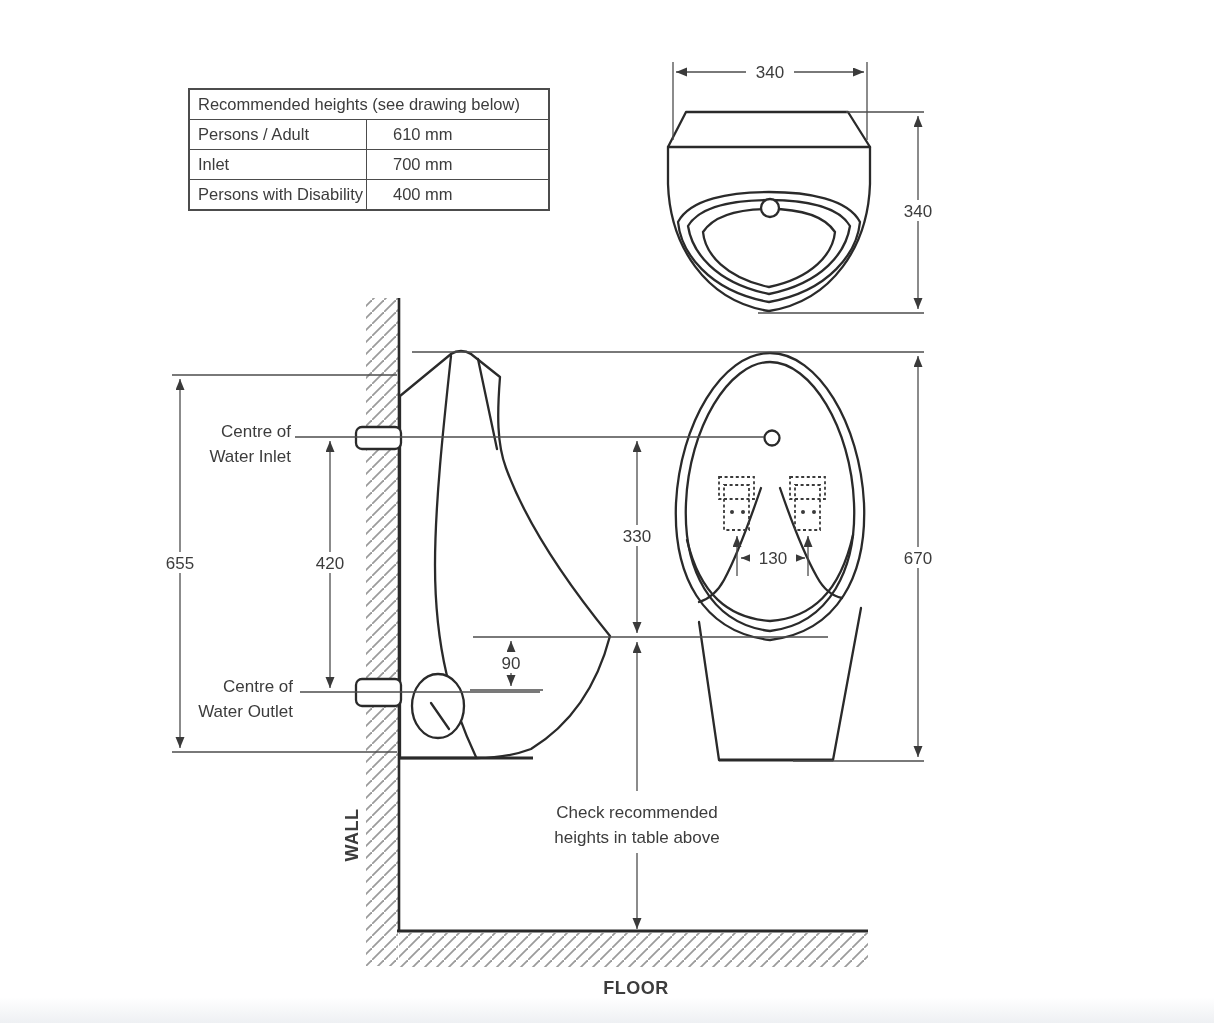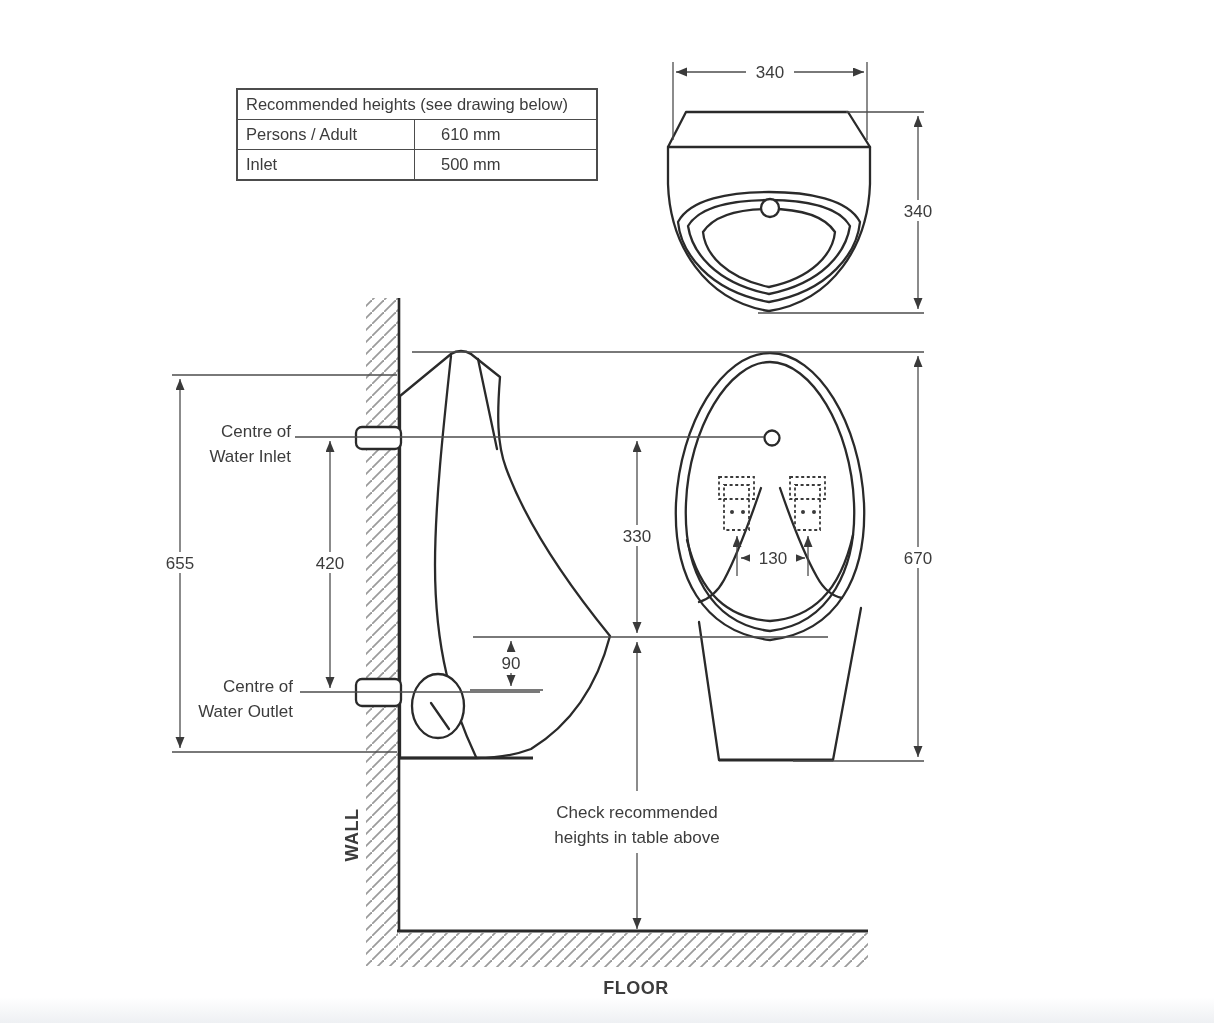--- a/index.html
+++ b/index.html
@@ -3,21 +3,21 @@
 <meta charset="utf-8">
 <style>
   html,body{margin:0;padding:0;background:#ffffff;}
   #stage{position:relative;width:1214px;height:1023px;background:#ffffff;overflow:hidden;
          font-family:"Liberation Sans",sans-serif;color:#3c3c3c;}
   
   #spec-table{position:absolute;left:188px;top:88px;width:362px;border-collapse:collapse;
               font-size:16.5px;color:#3c3c3c;}
   #spec-table td{border:1.5px solid #4c4c4c;height:29px;padding:0 0 0 8px;vertical-align:middle;
                  white-space:nowrap;}
-  #spec-table{border:2px solid #4c4c4c;margin-left:48px;}
+  #spec-table{border:2px solid #4c4c4c;}
   #spec-table td.val{width:155px;padding-left:26px;}
   
   .lbl{font-family:"Liberation Sans",sans-serif;font-size:17px;fill:#3c3c3c;}
   .lbl-b{font-family:"Liberation Sans",sans-serif;font-size:18px;font-weight:bold;fill:#3c3c3c;letter-spacing:.5px;}
   .mid{text-anchor:middle;dominant-baseline:central;}
   .endr{text-anchor:end;dominant-baseline:central;}
   
   .heavy{fill:none;stroke:#2a2a2a;stroke-width:2.3;stroke-linejoin:round;stroke-linecap:round;}
   .heavyf{fill:#ffffff;stroke:#2a2a2a;stroke-width:2.3;stroke-linejoin:round;}
   .thin{fill:none;stroke:#4d4d4d;stroke-width:1.3;}
@@ -35,21 +35,25 @@
     <tbody>
         <tr>
       <td colspan="2">Recommended heights (see drawing below)</td>
     </tr>
     <tr>
       <td>Persons / Adult</td>
       <td class="val">610 mm</td>
     </tr>
     <tr>
       <td>Inlet</td>
-      <td class="val">500 mm</td>
+      <td class="val">700 mm</td>
+    </tr>
+    <tr>
+      <td>Persons with Disability</td>
+      <td class="val">400 mm</td>
     </tr>
   </tbody>
     </table>
 
   <svg width="1214" height="1023" viewBox="0 0 1214 1023">
     <defs>
       <pattern id="hatch" patternUnits="userSpaceOnUse" width="12" height="12">
         <line x1="0" y1="12" x2="12" y2="0" stroke="#9b9b9b" stroke-width="1.8"></line>
       </pattern>
       <marker id="arr" markerUnits="userSpaceOnUse" markerWidth="12" markerHeight="10" refX="11" refY="4.5" orient="auto-start-reverse">

